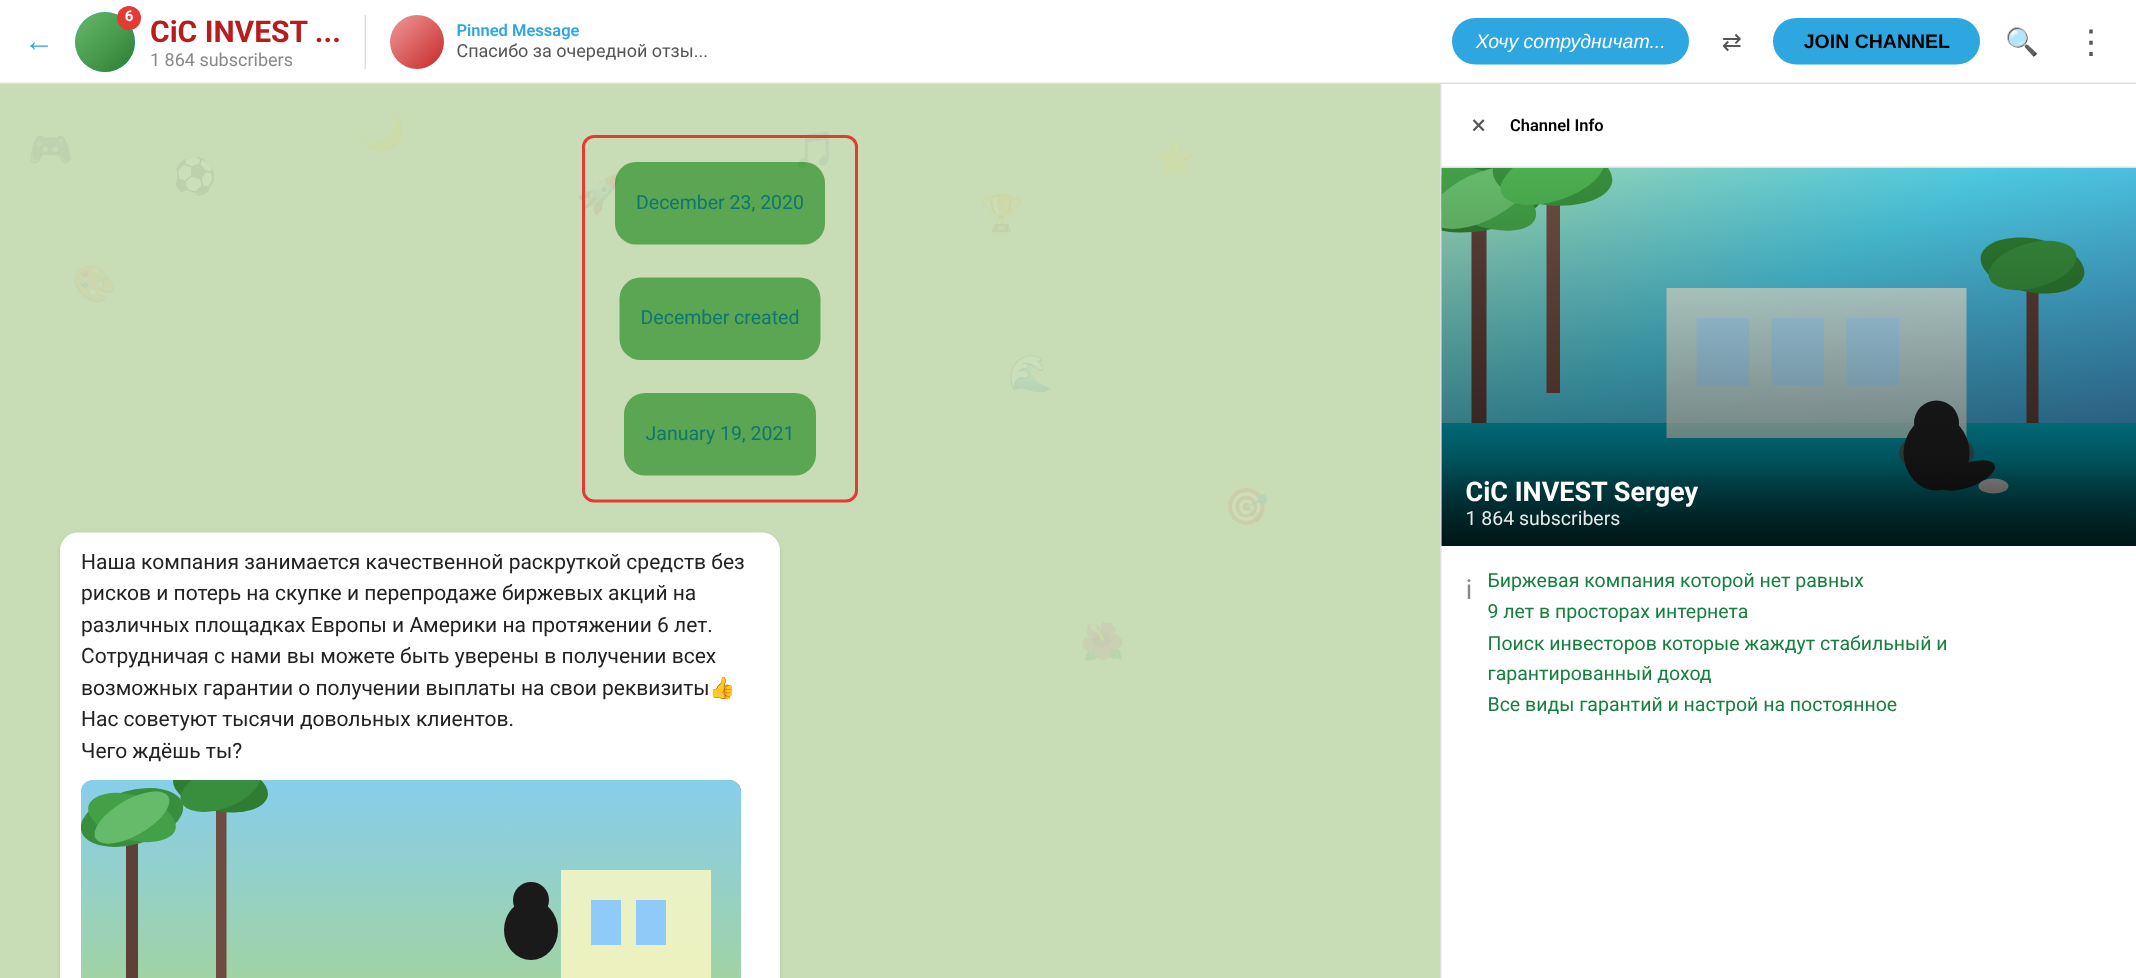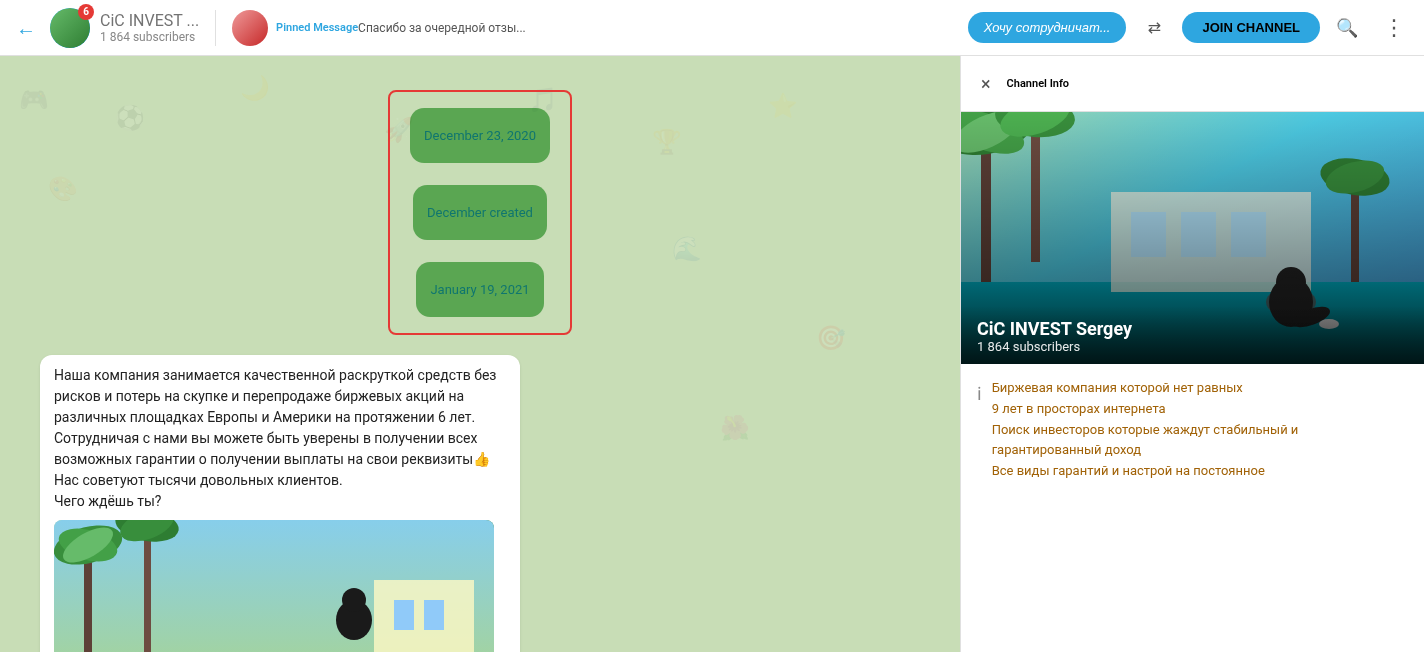--- a/index.html
+++ b/index.html
@@ -49,23 +49,23 @@
       font-weight: bold;
       border-radius: 50%;
       width: 16px; height: 16px;
       display: flex; align-items: center; justify-content: center;
     }
     .channel-name-block {
       display: flex;
       flex-direction: column;
     }
     .channel-name {
-      font-size: 16px;
-      font-weight: 400;
-      color: #737373;
+      font-size: 20px;
+      font-weight: 700;
+      color: #b91c1c;
     }
     .channel-subs {
       font-size: 12px;
       color: #888;
     }
     .divider-v {
       width: 1px;
       height: 36px;
       background: #e0e0e0;
       margin: 0 6px;
@@ -75,21 +75,21 @@
       align-items: center;
       gap: 8px;
       flex: 0 0 auto;
     }
     .pinned-avatar {
       width: 36px; height: 36px;
       border-radius: 50%;
       background: linear-gradient(135deg, #ef9a9a, #c62828);
     }
     .pinned-text-block {
-      display: flex; flex-direction: row;
+      display: flex; flex-direction: column;
     }
     .pinned-label {
       font-size: 11px;
       color: #2ea6e0;
       font-weight: 600;
     }
     .pinned-preview {
       font-size: 12px;
       color: #555;
       max-width: 180px;
@@ -281,21 +281,21 @@
       display: flex;
       gap: 10px;
       align-items: flex-start;
     }
     .info-icon {
       color: #888;
       font-size: 18px;
       flex-shrink: 0;
       margin-top: 2px;
     }
-    .info-text { color: #a16207; }
+    .info-text { color: #15803d; }
 
     
     .deco-bg {
       position: absolute;
       inset: 0;
       overflow: hidden;
       pointer-events: none;
       opacity: 0.08;
     }
     .deco-item {

